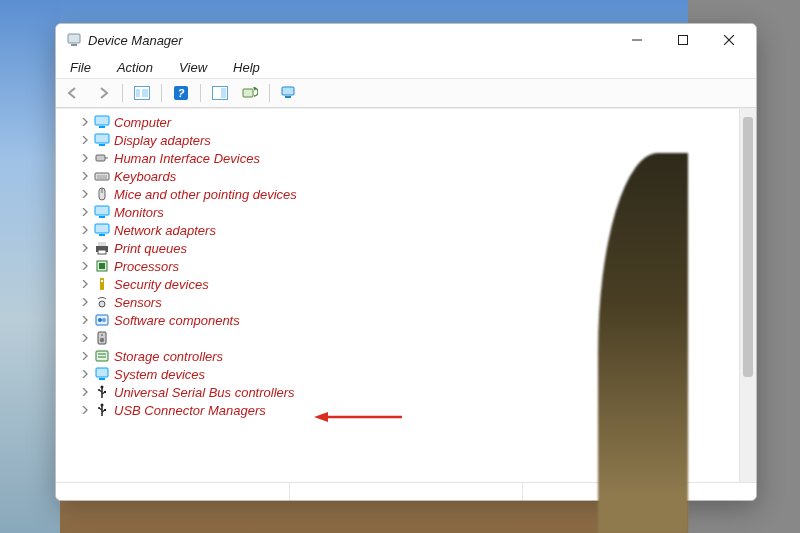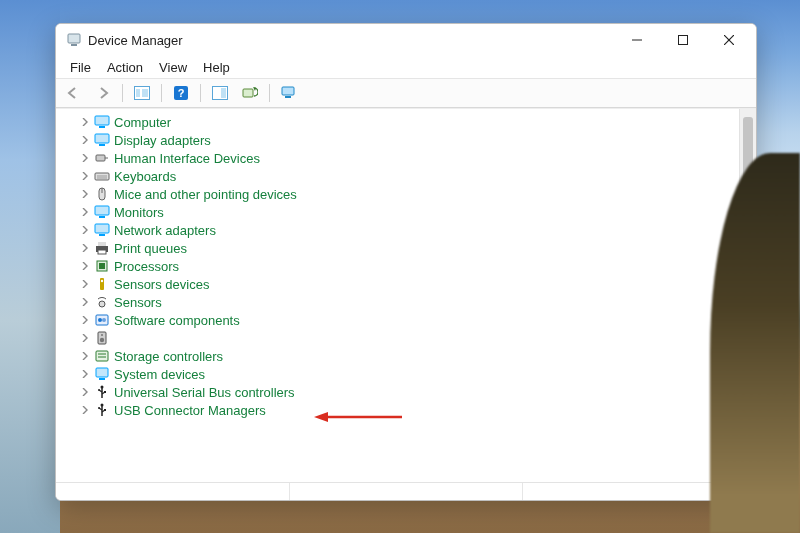--- a/index.html
+++ b/index.html
@@ -5,31 +5,32 @@
   html, body {
     margin: 0; padding: 0;
     width: 800px; height: 533px;
     font-family: "Segoe UI", Tahoma, sans-serif;
     font-size: 13px;
     overflow: hidden;
     background: #888;
   }
   .desktop {
     position: relative;
-    width: 800px; height: 533px;
+    width: 688px; height: 533px;
     background: linear-gradient(180deg,
         #5b8fd2 0%,
         #7aa9de 10%,
         #b8d3ec 25%,
         #d9e9f6 40%,
         #b9cdd8 55%,
         #6a7c7d 60%,
         #9c7a51 68%,
         #b79163 78%,
         #8a6a44 100%);
+    font-style: italic;
   }
   
   .desktop::after{
     content:"";
     position:absolute;
     right:0; bottom:0;
     width:90px; height:380px;
     background: linear-gradient(180deg,#2e2a1b 0%,#4a3f24 40%,#8f7a4e 90%);
     border-top-left-radius: 60px 200px;
     filter: blur(1px);
@@ -70,21 +71,21 @@
     display:flex; align-items:center; justify-content:center;
     color:#222;
   }
 
   .menubar {
     height: 22px;
     display:flex; align-items:center;
     padding: 0 6px;
     border-bottom: 1px solid #e5e5e5;
     background:#fff;
-    gap: 0;
+    gap: 10px;
   }
   .menubar .menu-item{
     padding: 1px 8px;
     color:#222;
   }
 
   .toolbar{
     height: 28px;
     display:flex; align-items:center;
     gap:4px;
@@ -124,21 +125,21 @@
   .tree .expander{
     width:14px; height:14px;
     display:flex;align-items:center;justify-content:center;
     color:#777; font-size:10px;
     margin-right:2px;
   }
   .tree .dev-icon{
     width:16px; height:16px; margin-right:4px;
     display:flex;align-items:center;justify-content:center;
   }
-  .tree .label{ color:#15803d; }
+  .tree .label{ color:#b91c1c; }
 
   .scrollbar{
     width:16px;
     background:#f0f0f0;
     border-left:1px solid #e2e2e2;
     position:relative;
   }
   .scrollbar .thumb{
     position:absolute; left:3px; right:3px;
     top:8px; height:260px;
@@ -386,21 +387,21 @@
                 <svg width="8" height="8" viewBox="0 0 8 8">
                   <path d="M2 0 L6 4 L2 8" fill="none" stroke="#888" stroke-width="1.4"></path>
                 </svg>
               </span>
               <span class="dev-icon">
                 <svg width="16" height="16" viewBox="0 0 16 16">
                   <rect x="6" y="2" width="4" height="12" rx="1" fill="#c7a600"></rect>
                   <circle cx="8" cy="5" r="1.2" fill="#fff"></circle>
                 </svg>
               </span>
-              <span class="label">Sensors devices</span>
+              <span class="label">Security devices</span>
             </li>
             <li>
               <span class="expander">
                 <svg width="8" height="8" viewBox="0 0 8 8">
                   <path d="M2 0 L6 4 L2 8" fill="none" stroke="#888" stroke-width="1.4"></path>
                 </svg>
               </span>
               <span class="dev-icon">
                 <svg width="16" height="16" viewBox="0 0 16 16">
                   <circle cx="8" cy="10" r="3" fill="#ddd" stroke="#555"></circle>

